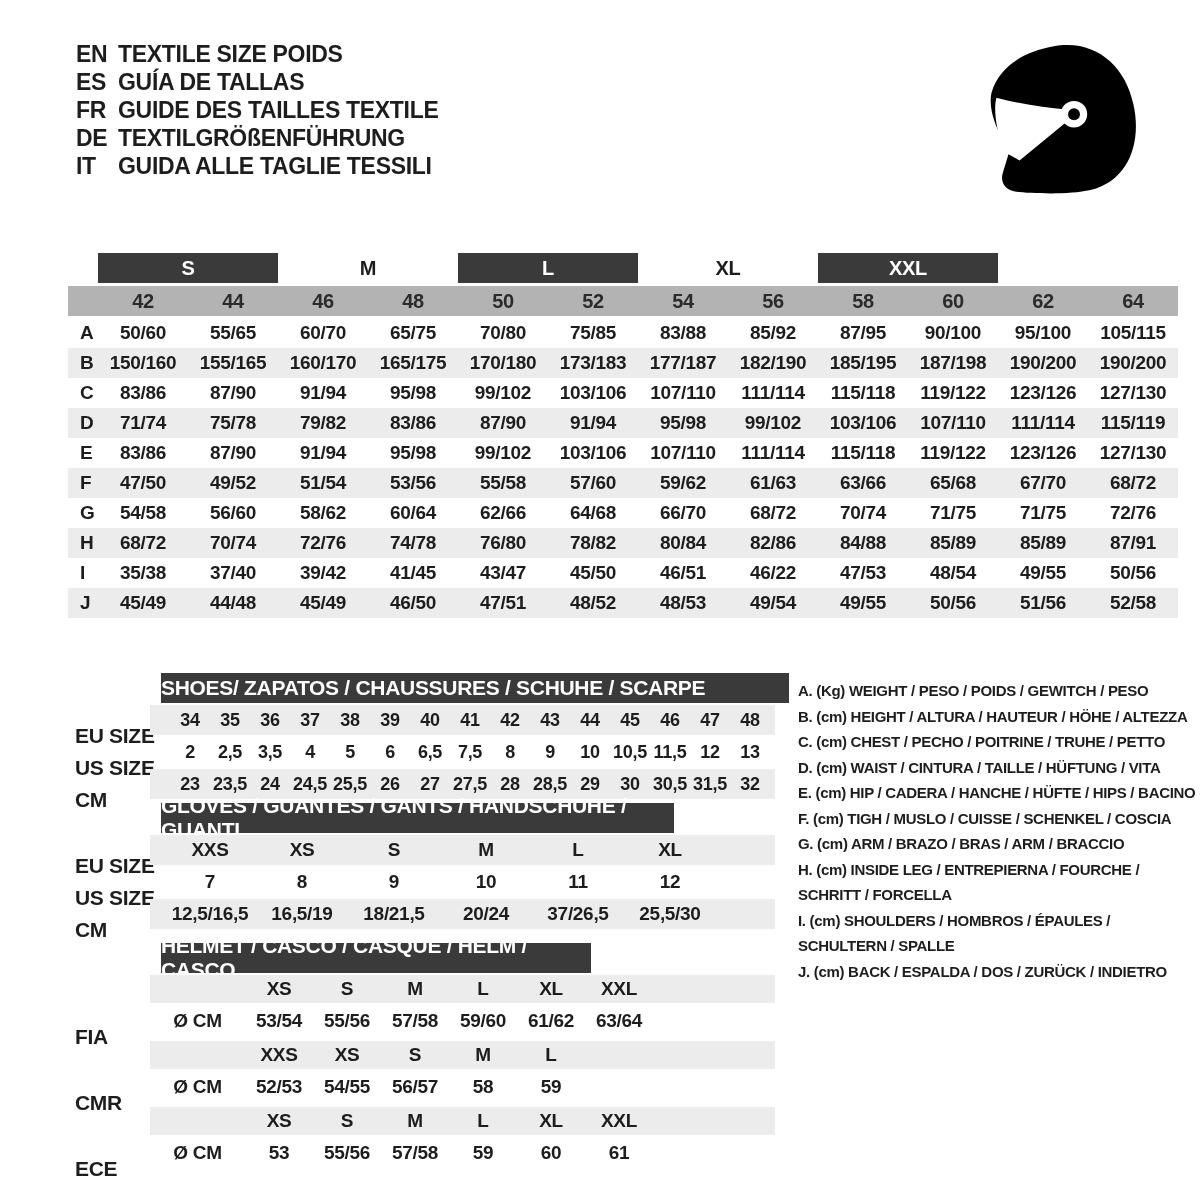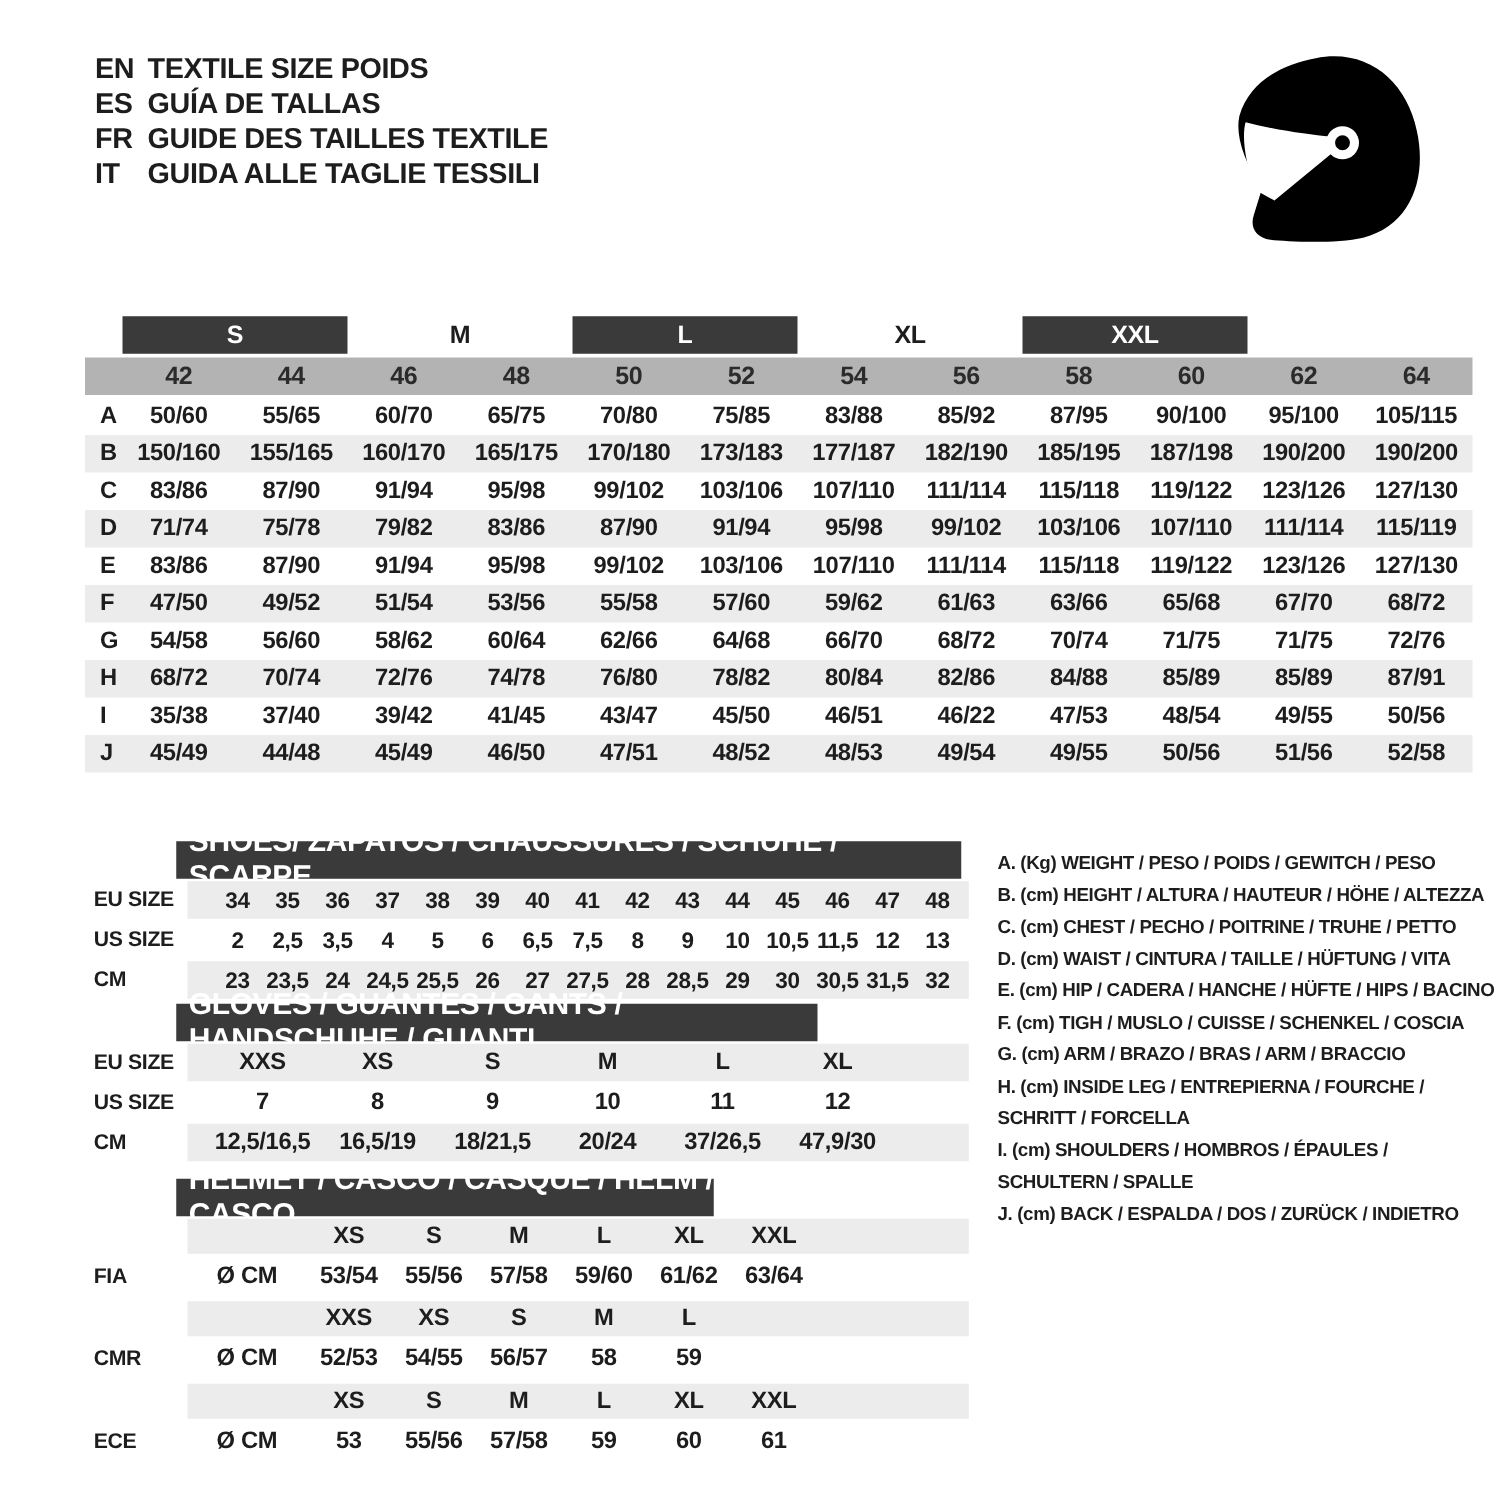--- a/index.html
+++ b/index.html
@@ -25,31 +25,31 @@
   .t-row.stripe{background:#ececec;}
   .t-cell{display:flex;align-items:center;justify-content:center;font-size:19px;}
   .num-band .t-cell{font-size:20px;color:#2b2b2b;}
   .row-label{display:flex;align-items:center;padding-left:12px;font-size:19px;}
   
   .section{position:absolute;left:0;width:1200px;}
   #shoes-section{top:673px;}
   #gloves-section{top:803px;}
   #helmet-section{top:943px;}
   .bar{
-    position:absolute;left:141px;top:0;height:30px;background:#3a3a3a;color:#fff;
-    display:flex;align-items:center;padding-left:10px;font-size:24px;box-sizing:border-box;
+    position:absolute;left:161px;top:0;height:30px;background:#3a3a3a;color:#fff;
+    display:flex;align-items:center;padding-left:0;font-size:21px;box-sizing:border-box;
   }
   #shoes-bar{width:628px;}
   #gloves-bar{width:513px;}
   #helmet-bar{width:430px;}
   .rows{position:absolute;left:0;top:32px;width:1200px;}
   .sec-row{position:relative;height:30px;margin-bottom:2px;}
   .sec-row.vrow{height:32px;margin-bottom:4px;padding-left:12px;}
   .sec-row.hsz{height:28px;}
-  .side-label{position:absolute;left:75px;top:0;height:100%;display:flex;align-items:center;font-size:17px;}
+  .side-label{position:absolute;left:75px;top:16px;height:100%;display:flex;align-items:center;font-size:21px;}
   .cells-band{position:absolute;left:150px;top:0;width:625px;height:100%;}
   .cells-band.striped{background:#ececec;}
   .cells{display:grid;height:100%;}
   .g15{grid-template-columns:repeat(15,40px);margin-left:20px;}
   .g6{grid-template-columns:repeat(6,92px);margin-left:14px;}
   .g7{grid-template-columns:95px repeat(6,68px);}
   .cell{display:flex;align-items:center;justify-content:center;font-size:18px;}
   .g6 .cell{font-size:19px;}
   .g7 .cell{font-size:19px;}
   
@@ -64,20 +64,24 @@
       <span class="lang-code">EN</span>
       <span class="lang-title">TEXTILE SIZE POIDS</span>
     </div>
     <div class="lang-row">
       <span class="lang-code">ES</span>
       <span class="lang-title">GUÍA DE TALLAS</span>
     </div>
     <div class="lang-row">
       <span class="lang-code">FR</span>
       <span class="lang-title">GUIDE DES TAILLES TEXTILE</span>
+    </div>
+    <div class="lang-row">
+      <span class="lang-code">DE</span>
+      <span class="lang-title">TEXTILGRÖßENFÜHRUNG</span>
     </div>
     <div class="lang-row">
       <span class="lang-code">IT</span>
       <span class="lang-title">GUIDA ALLE TAGLIE TESSILI</span>
     </div>
   </div>
 
 <div class="helmet-logo">
   <svg viewBox="0 0 100 100" width="165" height="165">
     <path d="M47 7 C72 2 91 18 96 42 C101 64 94 88 70 94 C57 97 34 96 25 95 C18 94 15 89 17 83 L21 70 C12 57 8 44 10 35 C15 18 31 10 47 7 Z" fill="#000"></path>
@@ -368,21 +372,21 @@
       </div>
       <div class="sec-row">
         <span class="side-label">CM</span>
         <div class="cells-band striped">
           <div class="cells g6">
             <span class="cell">12,5/16,5</span>
             <span class="cell">16,5/19</span>
             <span class="cell">18/21,5</span>
             <span class="cell">20/24</span>
             <span class="cell">37/26,5</span>
-            <span class="cell">47,9/30</span>
+            <span class="cell">25,5/30</span>
           </div>
         </div>
       </div>
     </div>
 </div>
 
 <div class="section" id="helmet-section">
   <div class="bar" id="helmet-bar">HELMET / CASCO / CASQUE / HELM / CASCO</div>
   <div class="rows" id="helmet-rows">
       <div class="sec-row hsz">

